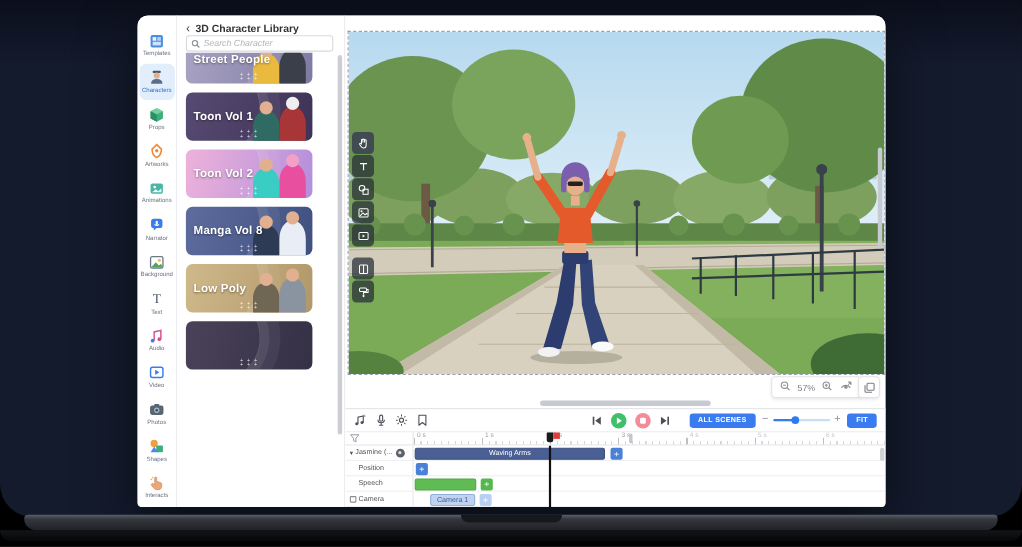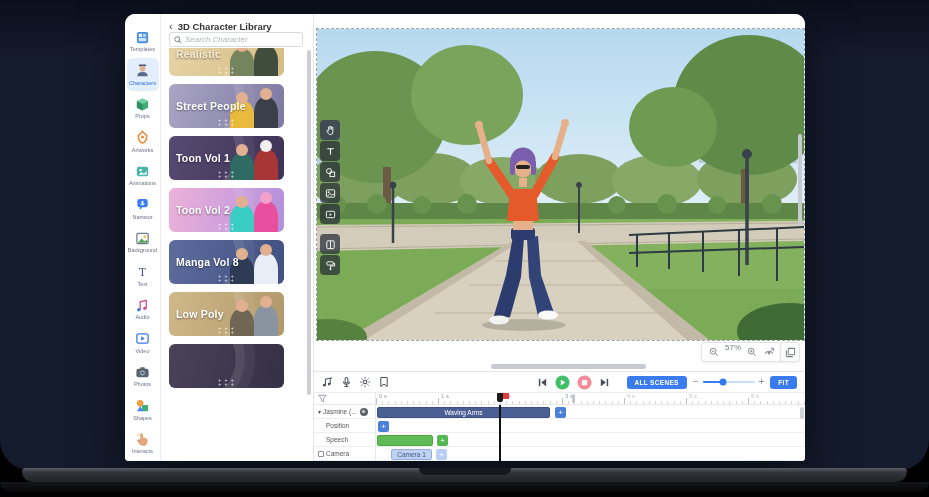--- a/index.html
+++ b/index.html
@@ -88,21 +88,21 @@
     outline:1px dashed #9aa2ac; overflow:hidden; background:#cfe4f2; }
   .canvas svg { display:block; }
 
   .toolstrip { position:absolute; left:6px; top:106px; display:flex; flex-direction:column; }
   .tool { width:20px; height:20px; margin-bottom:1px; border-radius:4px;
     background:rgba(38,44,56,.72); display:flex; align-items:center; justify-content:center; cursor:pointer; }
   .tool.active { background:rgba(58,66,82,.88); }
   .tool.gap { margin-top:9px; }
 
   .zoombar { position:absolute; left:387px; top:328px; height:20px; background:#fff;
-    border:1px solid #e3e3e6; border-radius:4px; display:flex; 
+    border:1px solid #e3e3e6; border-radius:4px; display:flex; align-items:center;
     gap:6px; padding:0 7px; box-shadow:0 1px 3px rgba(0,0,0,.08); }
   .zoom-level { font-size:8px; color:#7a7e85; }
   .dupbtn { position:absolute; left:466px; top:328px; width:20px; height:20px; background:#fff;
     border:1px solid #e3e3e6; border-radius:4px; display:flex; align-items:center; justify-content:center;
     box-shadow:0 1px 3px rgba(0,0,0,.08); cursor:pointer; }
   .hscroll { position:absolute; left:177px; top:350px; width:155px; height:5px;
     background:#c7cad0; border-radius:3px; }
   .vscroll { position:absolute; left:484px; top:120px; width:4px; height:92px;
     background:#c7cad0; border-radius:2px; }
 
@@ -313,25 +313,20 @@
       </div>
       <div class="searchbox">
         <svg width="8" height="8" viewBox="0 0 10 10">
             <circle cx="4" cy="4" r="3" fill="none" stroke="#8a8e96" stroke-width="1.3"></circle>
             <path d="M6.3 6.3 L9 9" stroke="#8a8e96" stroke-width="1.3"></path>
           </svg>
         <input type="text" placeholder="Search Character" style="">
       </div>
       <div class="cardlist">
         <div class="cardlist-inner">
-          <div class="card c0">
-              <span class="card-title">Realistic</span>
-              <div class="fig f1"></div>
-              <div class="fig f2"></div>
-            </div>
           <div class="card c1">
               <span class="card-title">Street People</span>
               <div class="fig f1"></div>
               <div class="fig f2"></div>
             </div>
           <div class="card c2">
               <span class="card-title">Toon Vol 1</span>
               <div class="fig f1"></div>
               <div class="fig f2"></div>
             </div>

